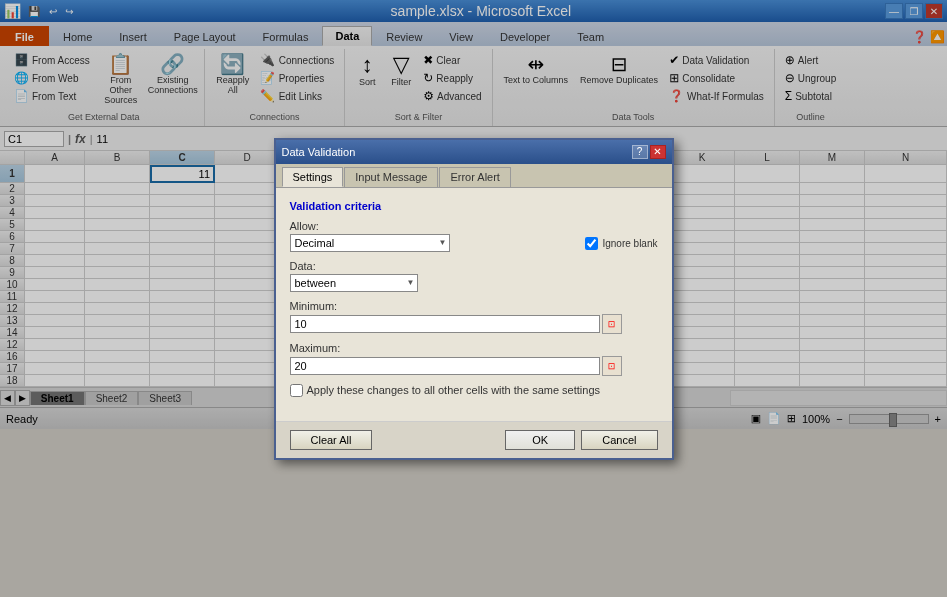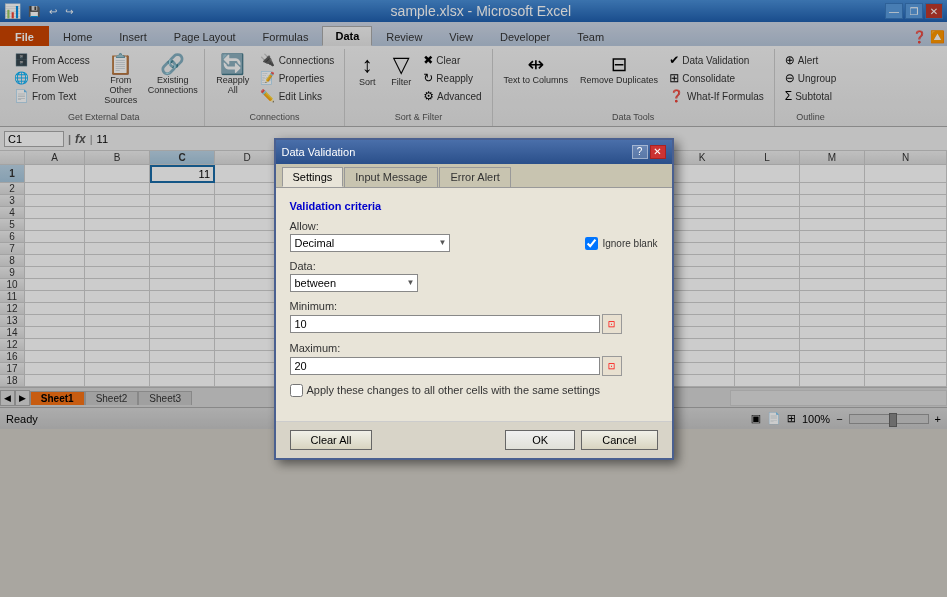--- a/index.html
+++ b/index.html
@@ -203,21 +203,21 @@
     .sheet-tab {
       padding: 1px 10px;
       font-size: 10px;
       background: #c8c8c8;
       border: 1px solid #aaa;
       border-bottom: none;
       cursor: pointer;
       color: #333;
     }
     .sheet-tab.active {
-      background: #f97316;
+      background: #737373;
       color: #000;
       font-weight: bold;
     }
 
     
     .modal-overlay {
       position: fixed;
       top: 0; left: 0; right: 0; bottom: 0;
       background: rgba(0,0,0,0.2);
       display: flex;

